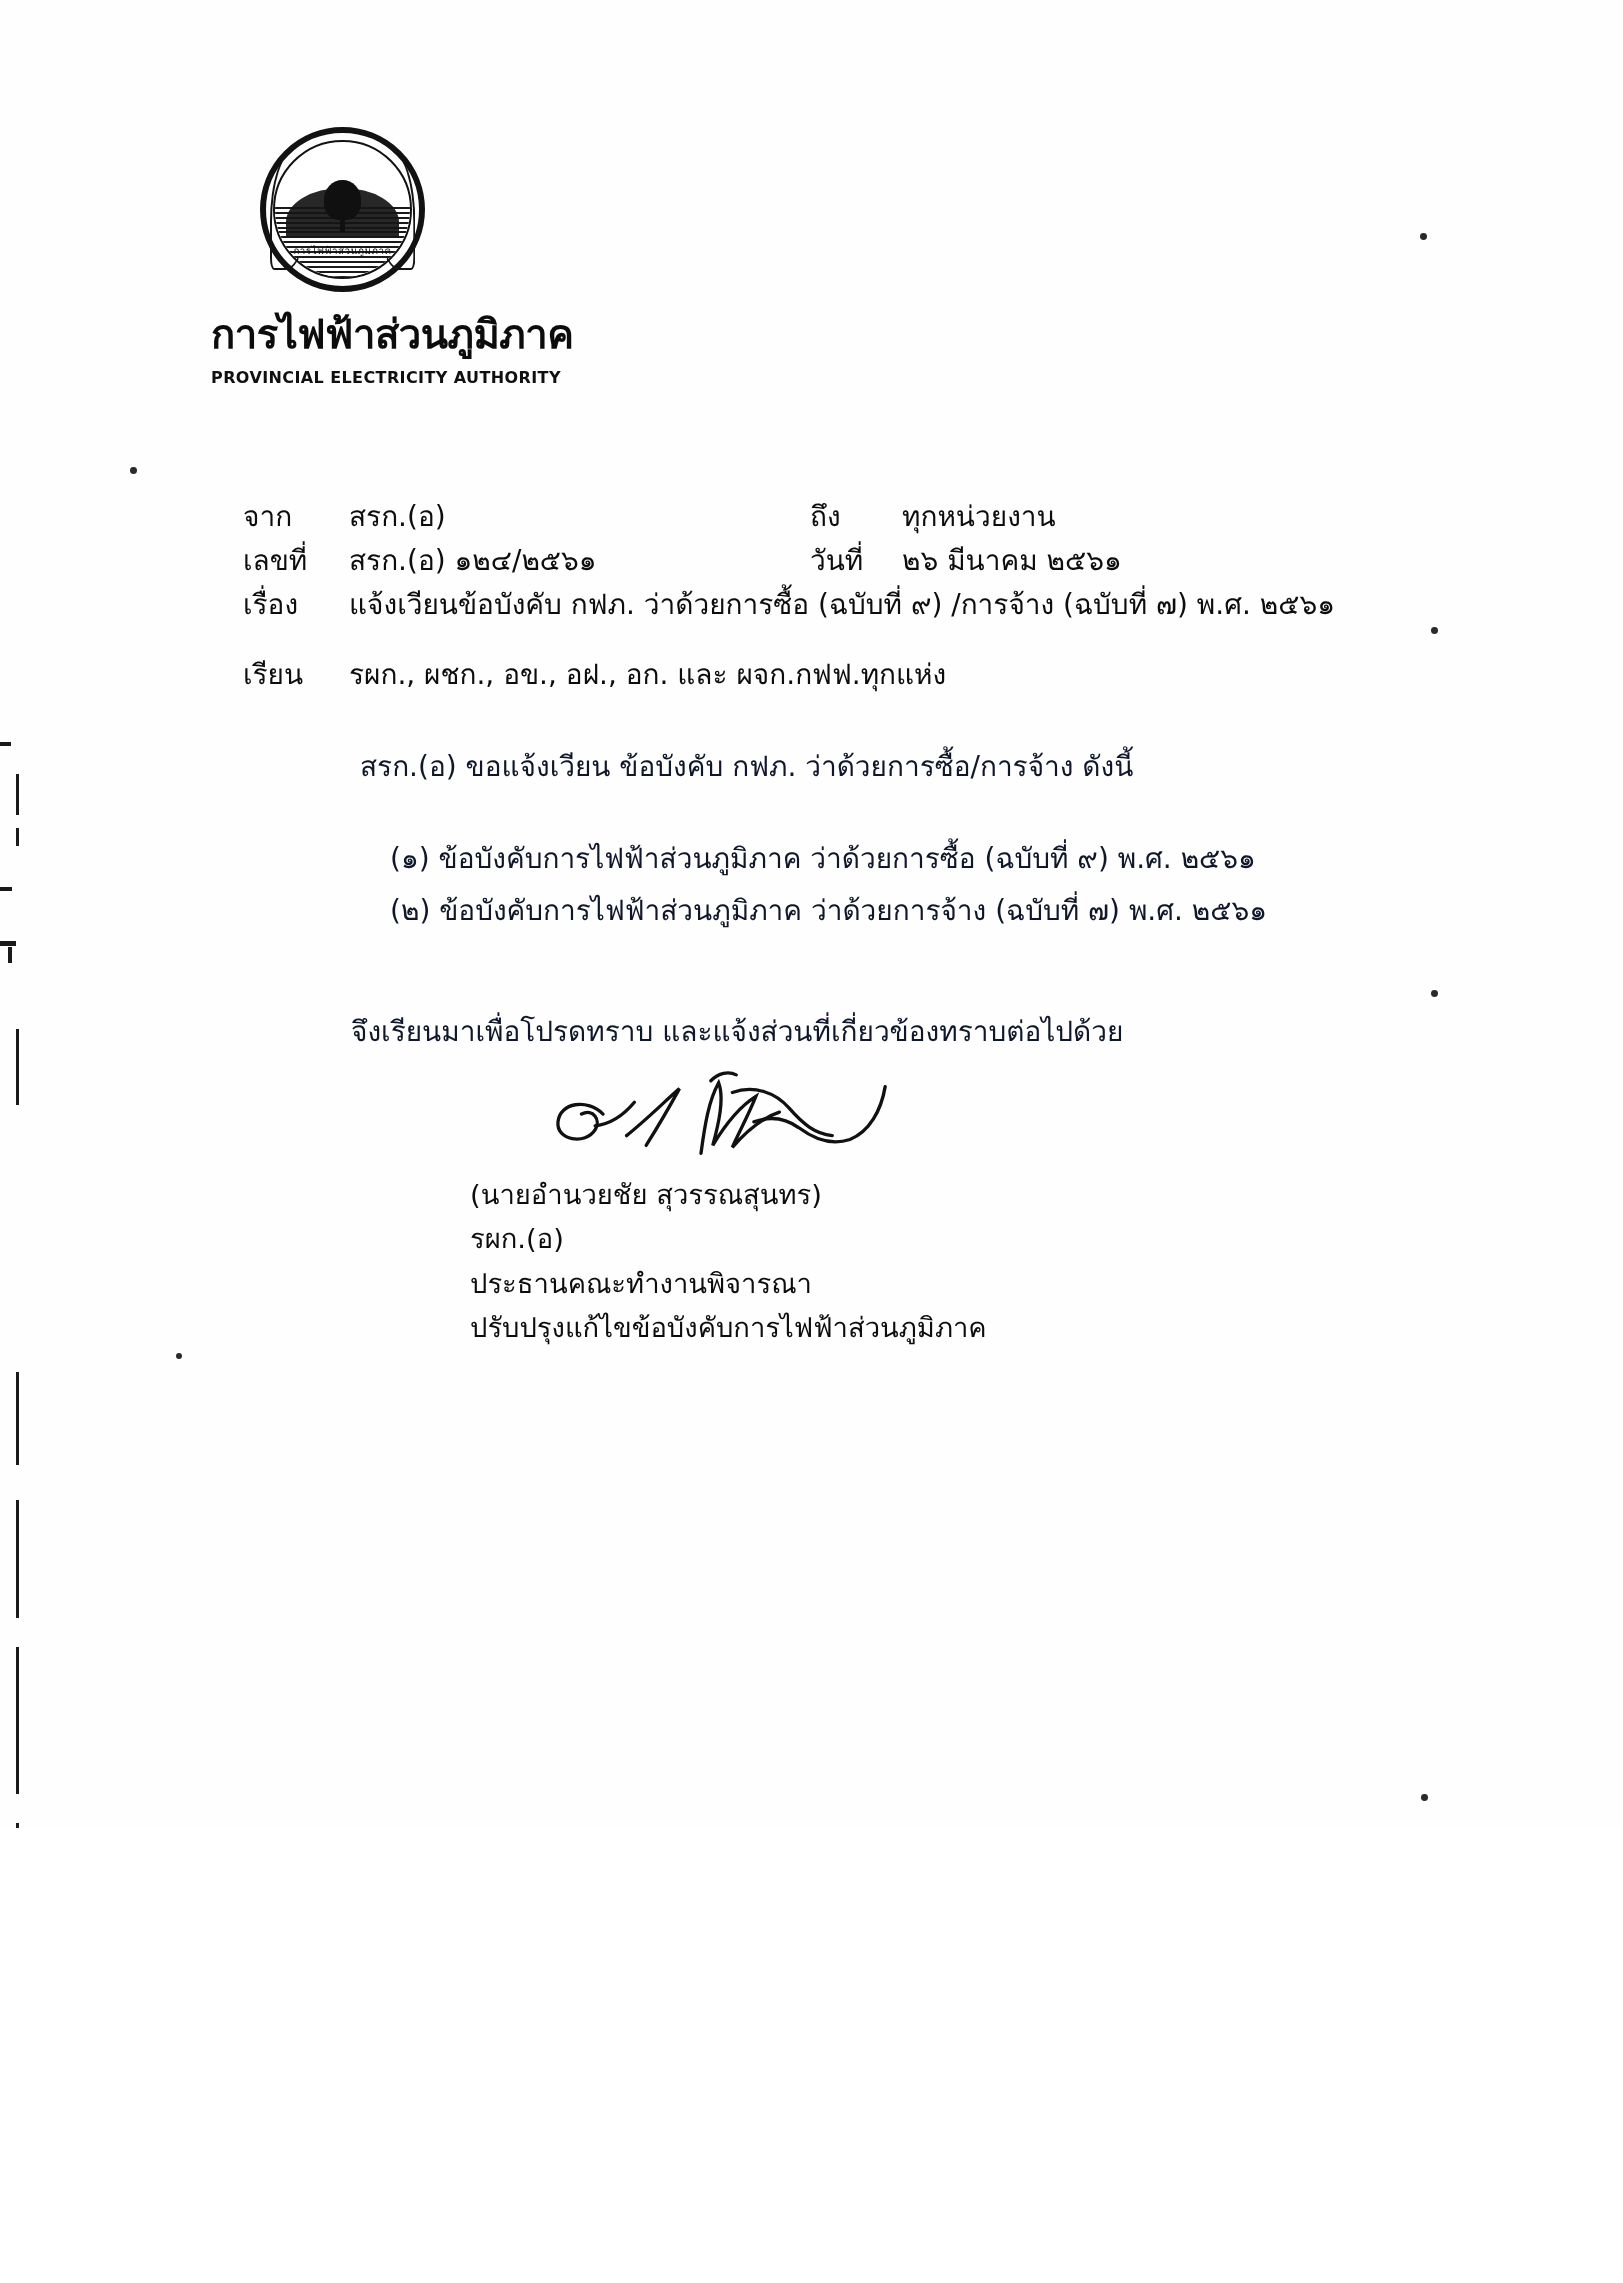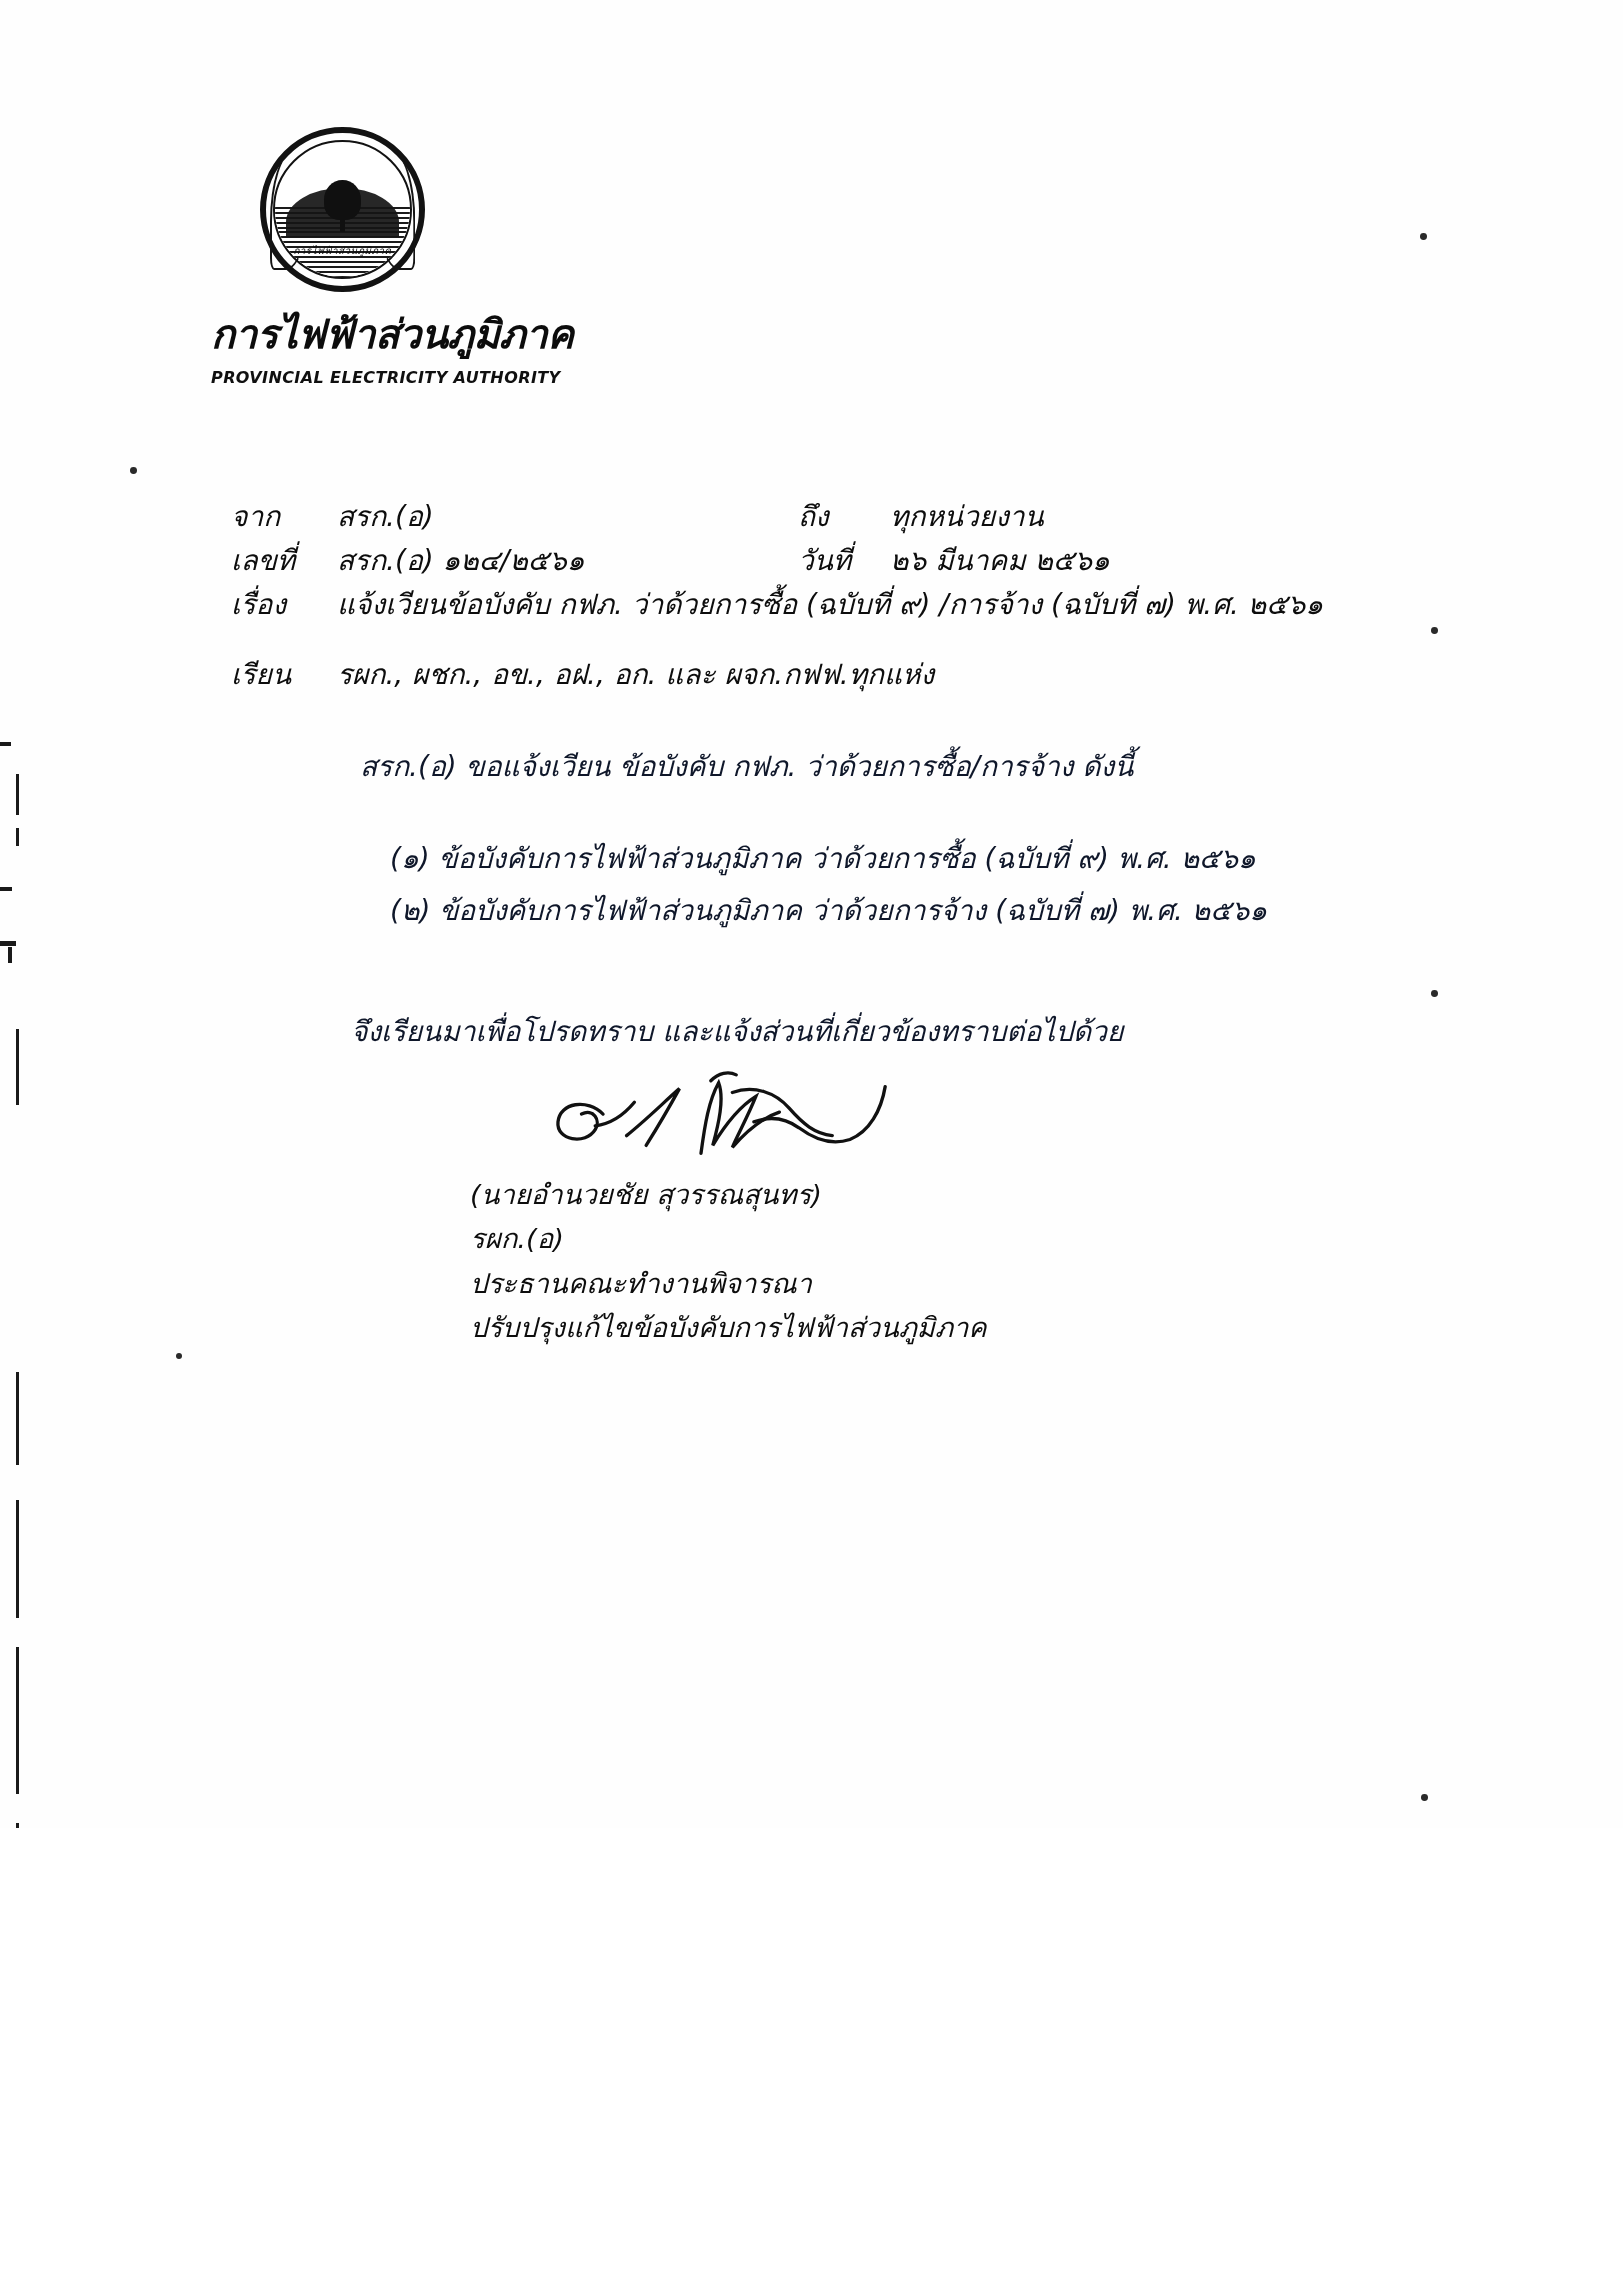--- a/index.html
+++ b/index.html
@@ -11,21 +11,20 @@
   body {
     font-family: "DejaVu Sans", "Liberation Sans", sans-serif;
     color: #111;
   }
   .page {
     position: relative;
     width: 1623px;
     height: 1828px;
     background: #fefefe;
     overflow: hidden;
-    font-style: italic;
   }
 
   
   .speck {
     position: absolute;
     background: #2a2a2a;
     border-radius: 50%;
   }
   .edge-mark {
     position: absolute;
@@ -135,21 +134,21 @@
     font-size: 16px;
     font-weight: bold;
     letter-spacing: 0.4px;
     color: #101010;
     white-space: nowrap;
   }
 
   
   .fields {
     position: absolute;
-    left: 231px;
+    left: 243px;
     top: 495px;
     width: 1157px;
     font-size: 28px;
     line-height: 1.58;
     color: #0d0d0d;
   }
   .field-row {
     display: flex;
     align-items: baseline;
     white-space: nowrap;

